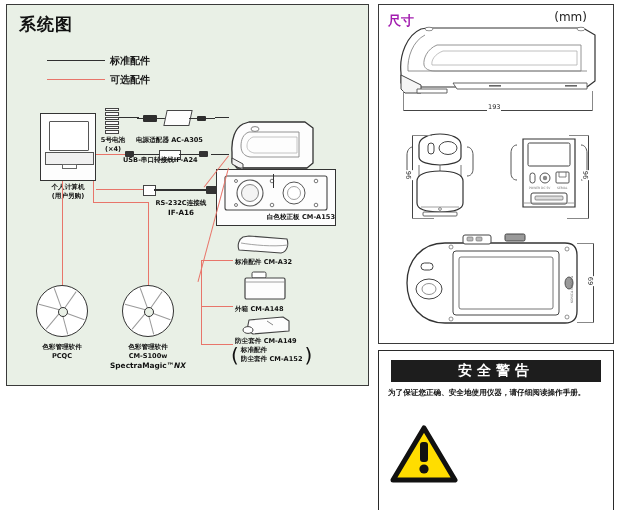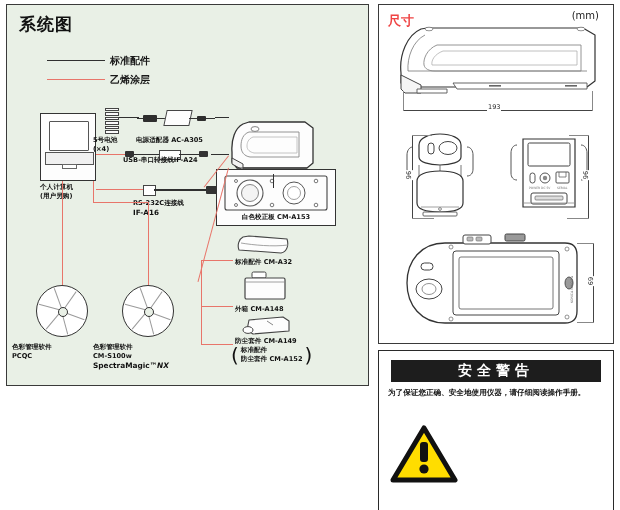--- a/index.html
+++ b/index.html
@@ -38,21 +38,21 @@
   .wire.opt { background: #e8756a; }
   .wire.h { height: 1.3px; }
   .wire.v { width: 1.3px; }
   .diag { position: absolute; height: 0; border-top: 1.3px solid #e8756a; transform-origin: 0 0; }
 
   
   .dlabel {
     position: absolute; font-size: 6.6px; color: #111; font-weight: bold;
     line-height: 1.35; white-space: nowrap;
   }
-  .dlabel.center { }
+  .dlabel.center { text-align: center; }
 
   
   #laptop-box {
     position: absolute; left: 33px; top: 108px; width: 56px; height: 68px;
     background: #fdfdfd; border: 1.4px solid #333; box-sizing: border-box;
   }
   .lap-screen {
     position: absolute; left: 8px; top: 7px; width: 38px; height: 28px;
     border: 1px solid #555; background: #fff; border-radius: 1px;
   }
@@ -113,21 +113,21 @@
 
   
   #device-main { position: absolute; left: 222px; top: 113px; width: 88px; height: 56px; }
 
   
   #cal-plate-box {
     position: absolute; left: 209px; top: 164px; width: 120px; height: 57px;
     background: #fdfdfd; border: 1.5px solid #333; box-sizing: border-box;
   }
   #cal-plate-label {
-    position: absolute; left: 0; right: 0; bottom: 3px; text-align: center;
+    position: absolute; left: 0; right: 0; bottom: 3px; text-align: right;
     font-size: 6.6px; font-weight: bold; color: #111;
   }
 
   
   .cd-wrap { position: absolute; width: 52px; height: 52px; }
   .cd-disc {
     width: 52px; height: 52px; border-radius: 50%;
     border: 1.4px solid #333; background: #fff; position: relative;
     box-sizing: border-box;
   }
@@ -141,25 +141,25 @@
   .acc-pic { position: absolute; }
 
   
   #dim-panel {
     position: absolute; left: 378px; top: 4px;
     width: 236px; height: 340px;
     background: #ffffff; border: 1px solid #3a3a3a; box-sizing: border-box;
   }
   #dim-title {
     position: absolute; left: 9px; top: 7px;
-    font-size: 13px; font-weight: bold; color: #ef4444;
+    font-size: 13px; font-weight: bold; color: #a21caf;
   }
   #dim-unit {
-    position: absolute; right: 14px; top: 5px;
-    font-size: 10px; color: #222;
+    position: absolute; right: 26px; top: 5px;
+    font-size: 12px; color: #222;
   }
   .dim-num {
     position: absolute; font-size: 6.5px; color: #222; background: #fff;
     padding: 0 1px;
   }
   .dim-num.vert { transform: rotate(-90deg); transform-origin: 50% 50%; }
   .dimline { position: absolute; background: #444; }
   .dimline.h { height: 0.8px; }
   .dimline.v { width: 0.8px; }
   .ext { position: absolute; width: 0.7px; background: #888; }
@@ -200,21 +200,21 @@
 
 <div id="root">
 
   <div id="system-panel">
 
     <div id="system-title">系统图</div>
 
     <div class="legend-line" id="legend-std-line"></div>
     <div class="legend-row" id="legend-std-label">标准配件</div>
     <div class="legend-line" id="legend-opt-line"></div>
-    <div class="legend-row" id="legend-opt-label">乙烯涂层</div>
+    <div class="legend-row" id="legend-opt-label">可选配件</div>
 
     <div id="laptop-box">
       <div class="lap-screen"></div>
       <div class="lap-base"></div>
       <div class="lap-pad"></div>
     </div>
     <div class="dlabel center" style="left:33px; top:178px; width:56px;">
       <div>个人计算机</div>
       <div>(用户另购)</div>
     </div>

